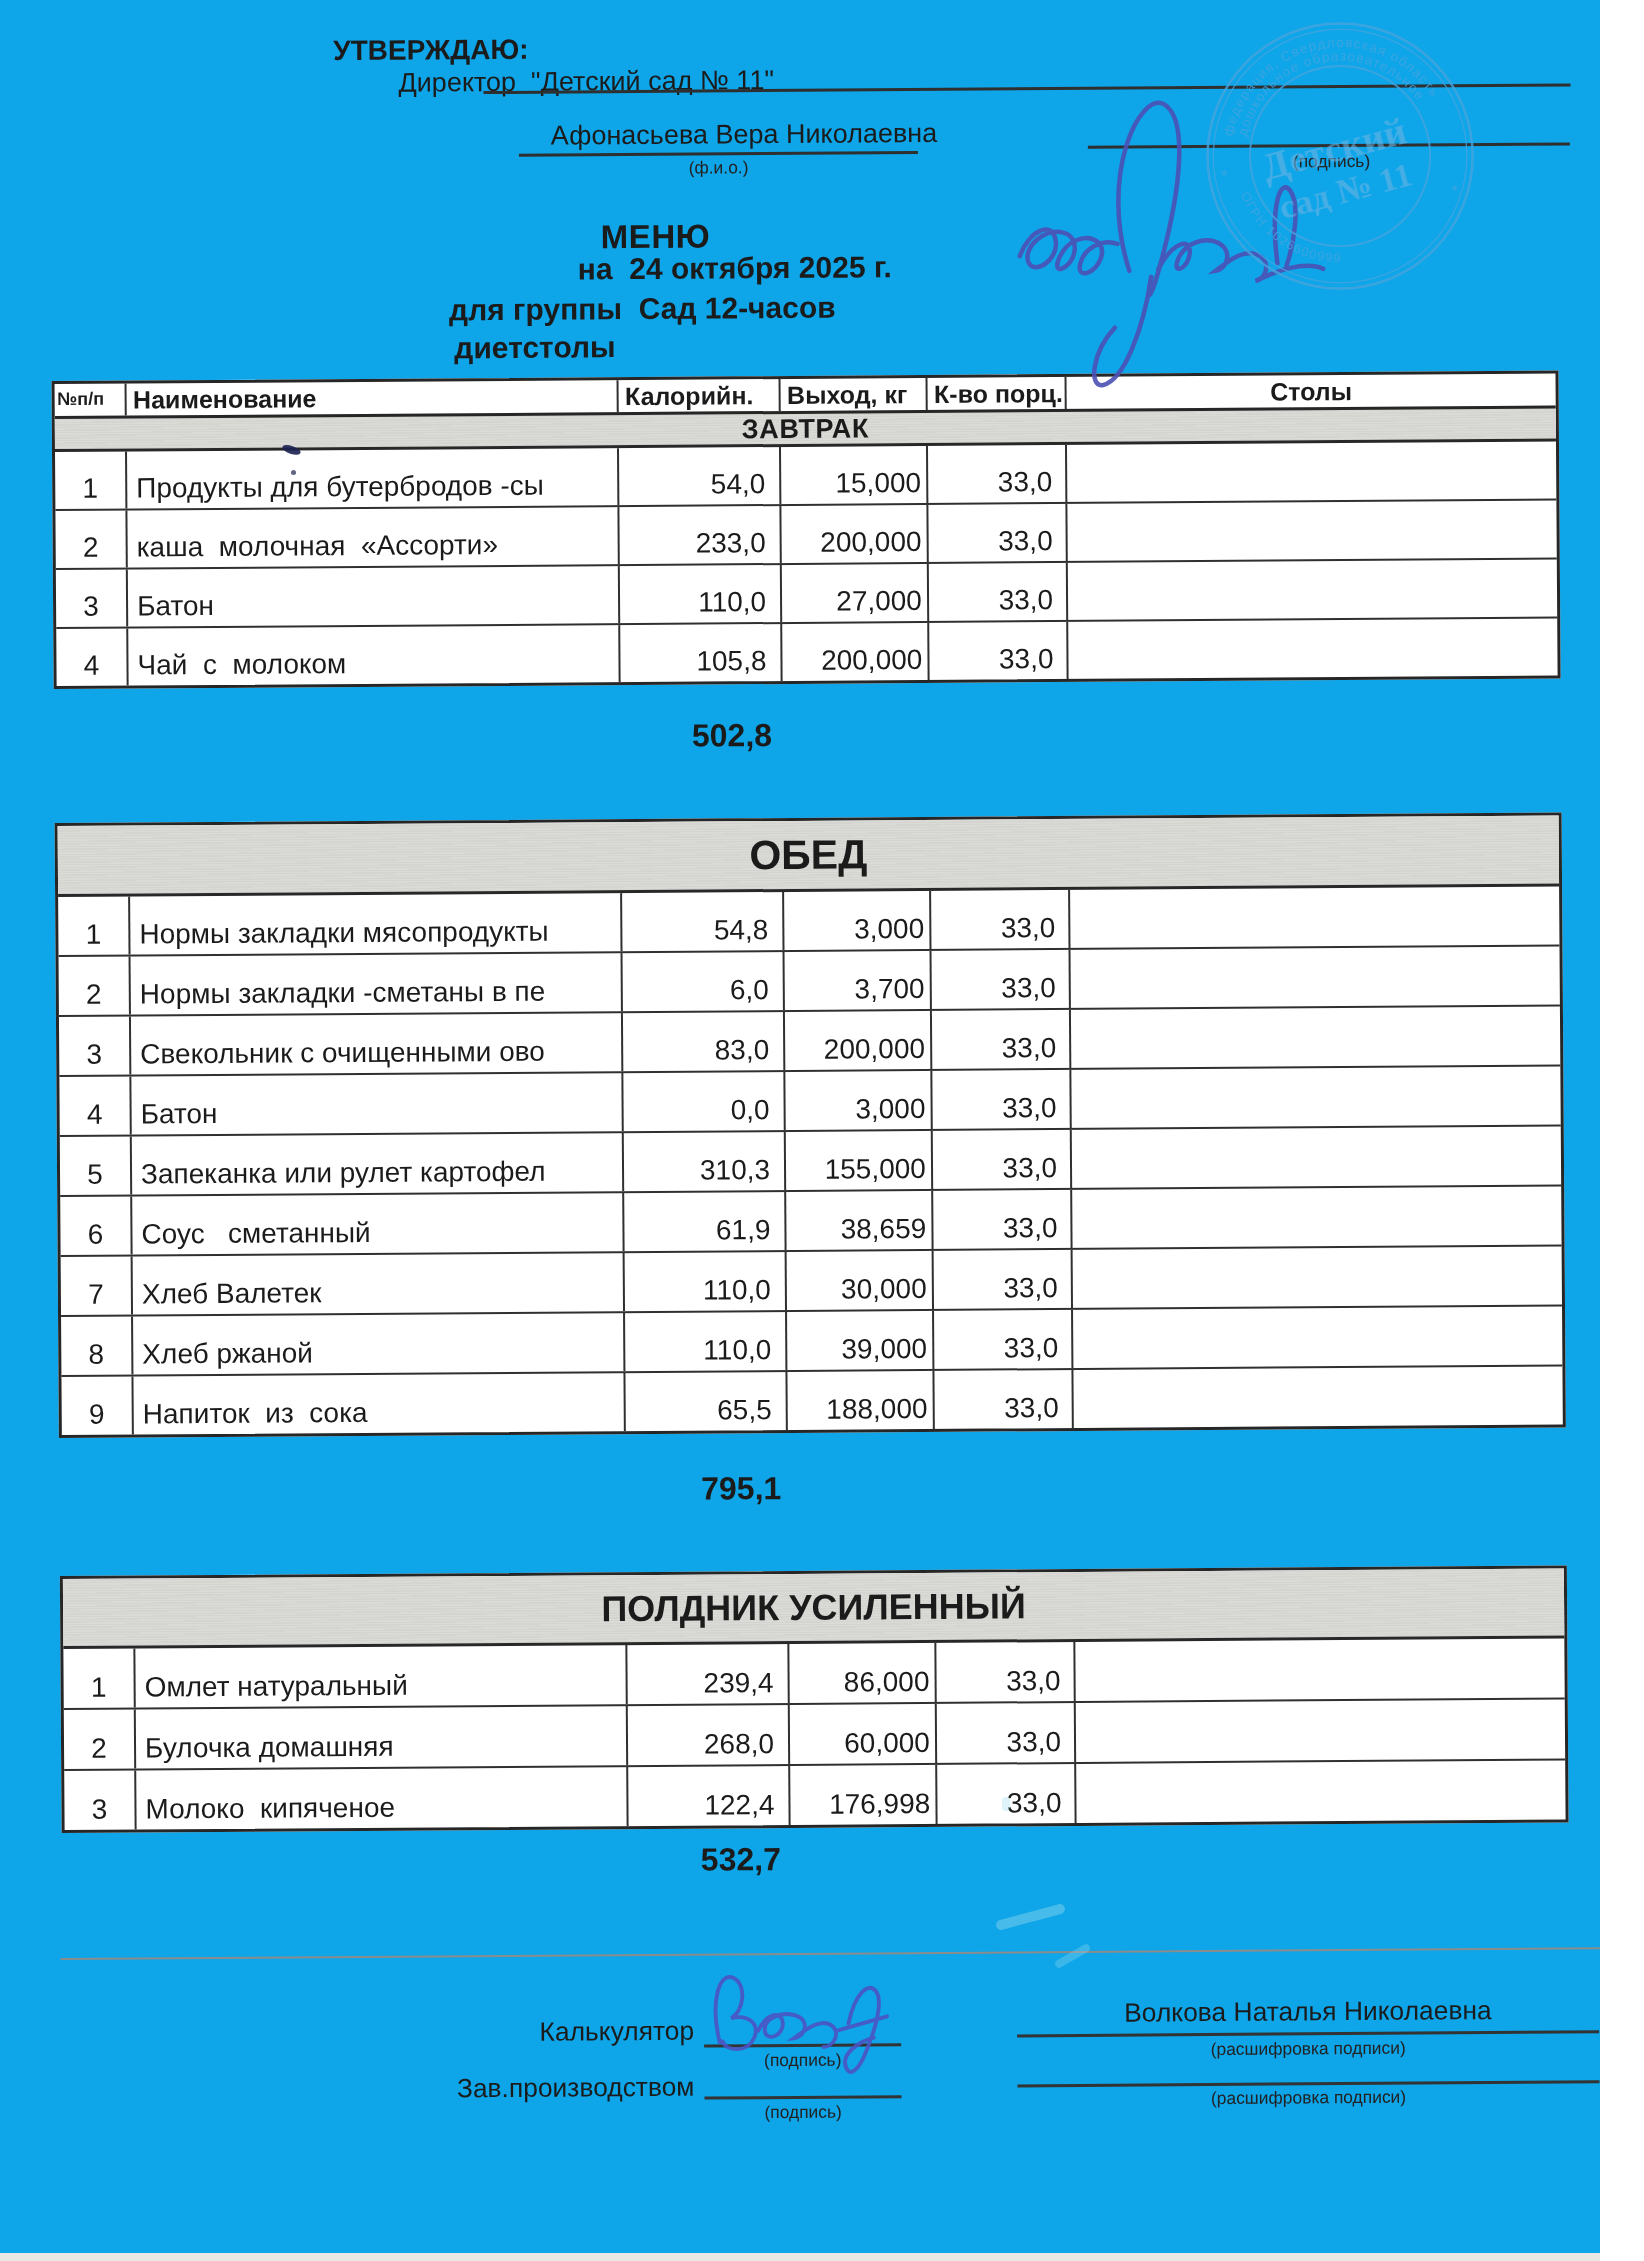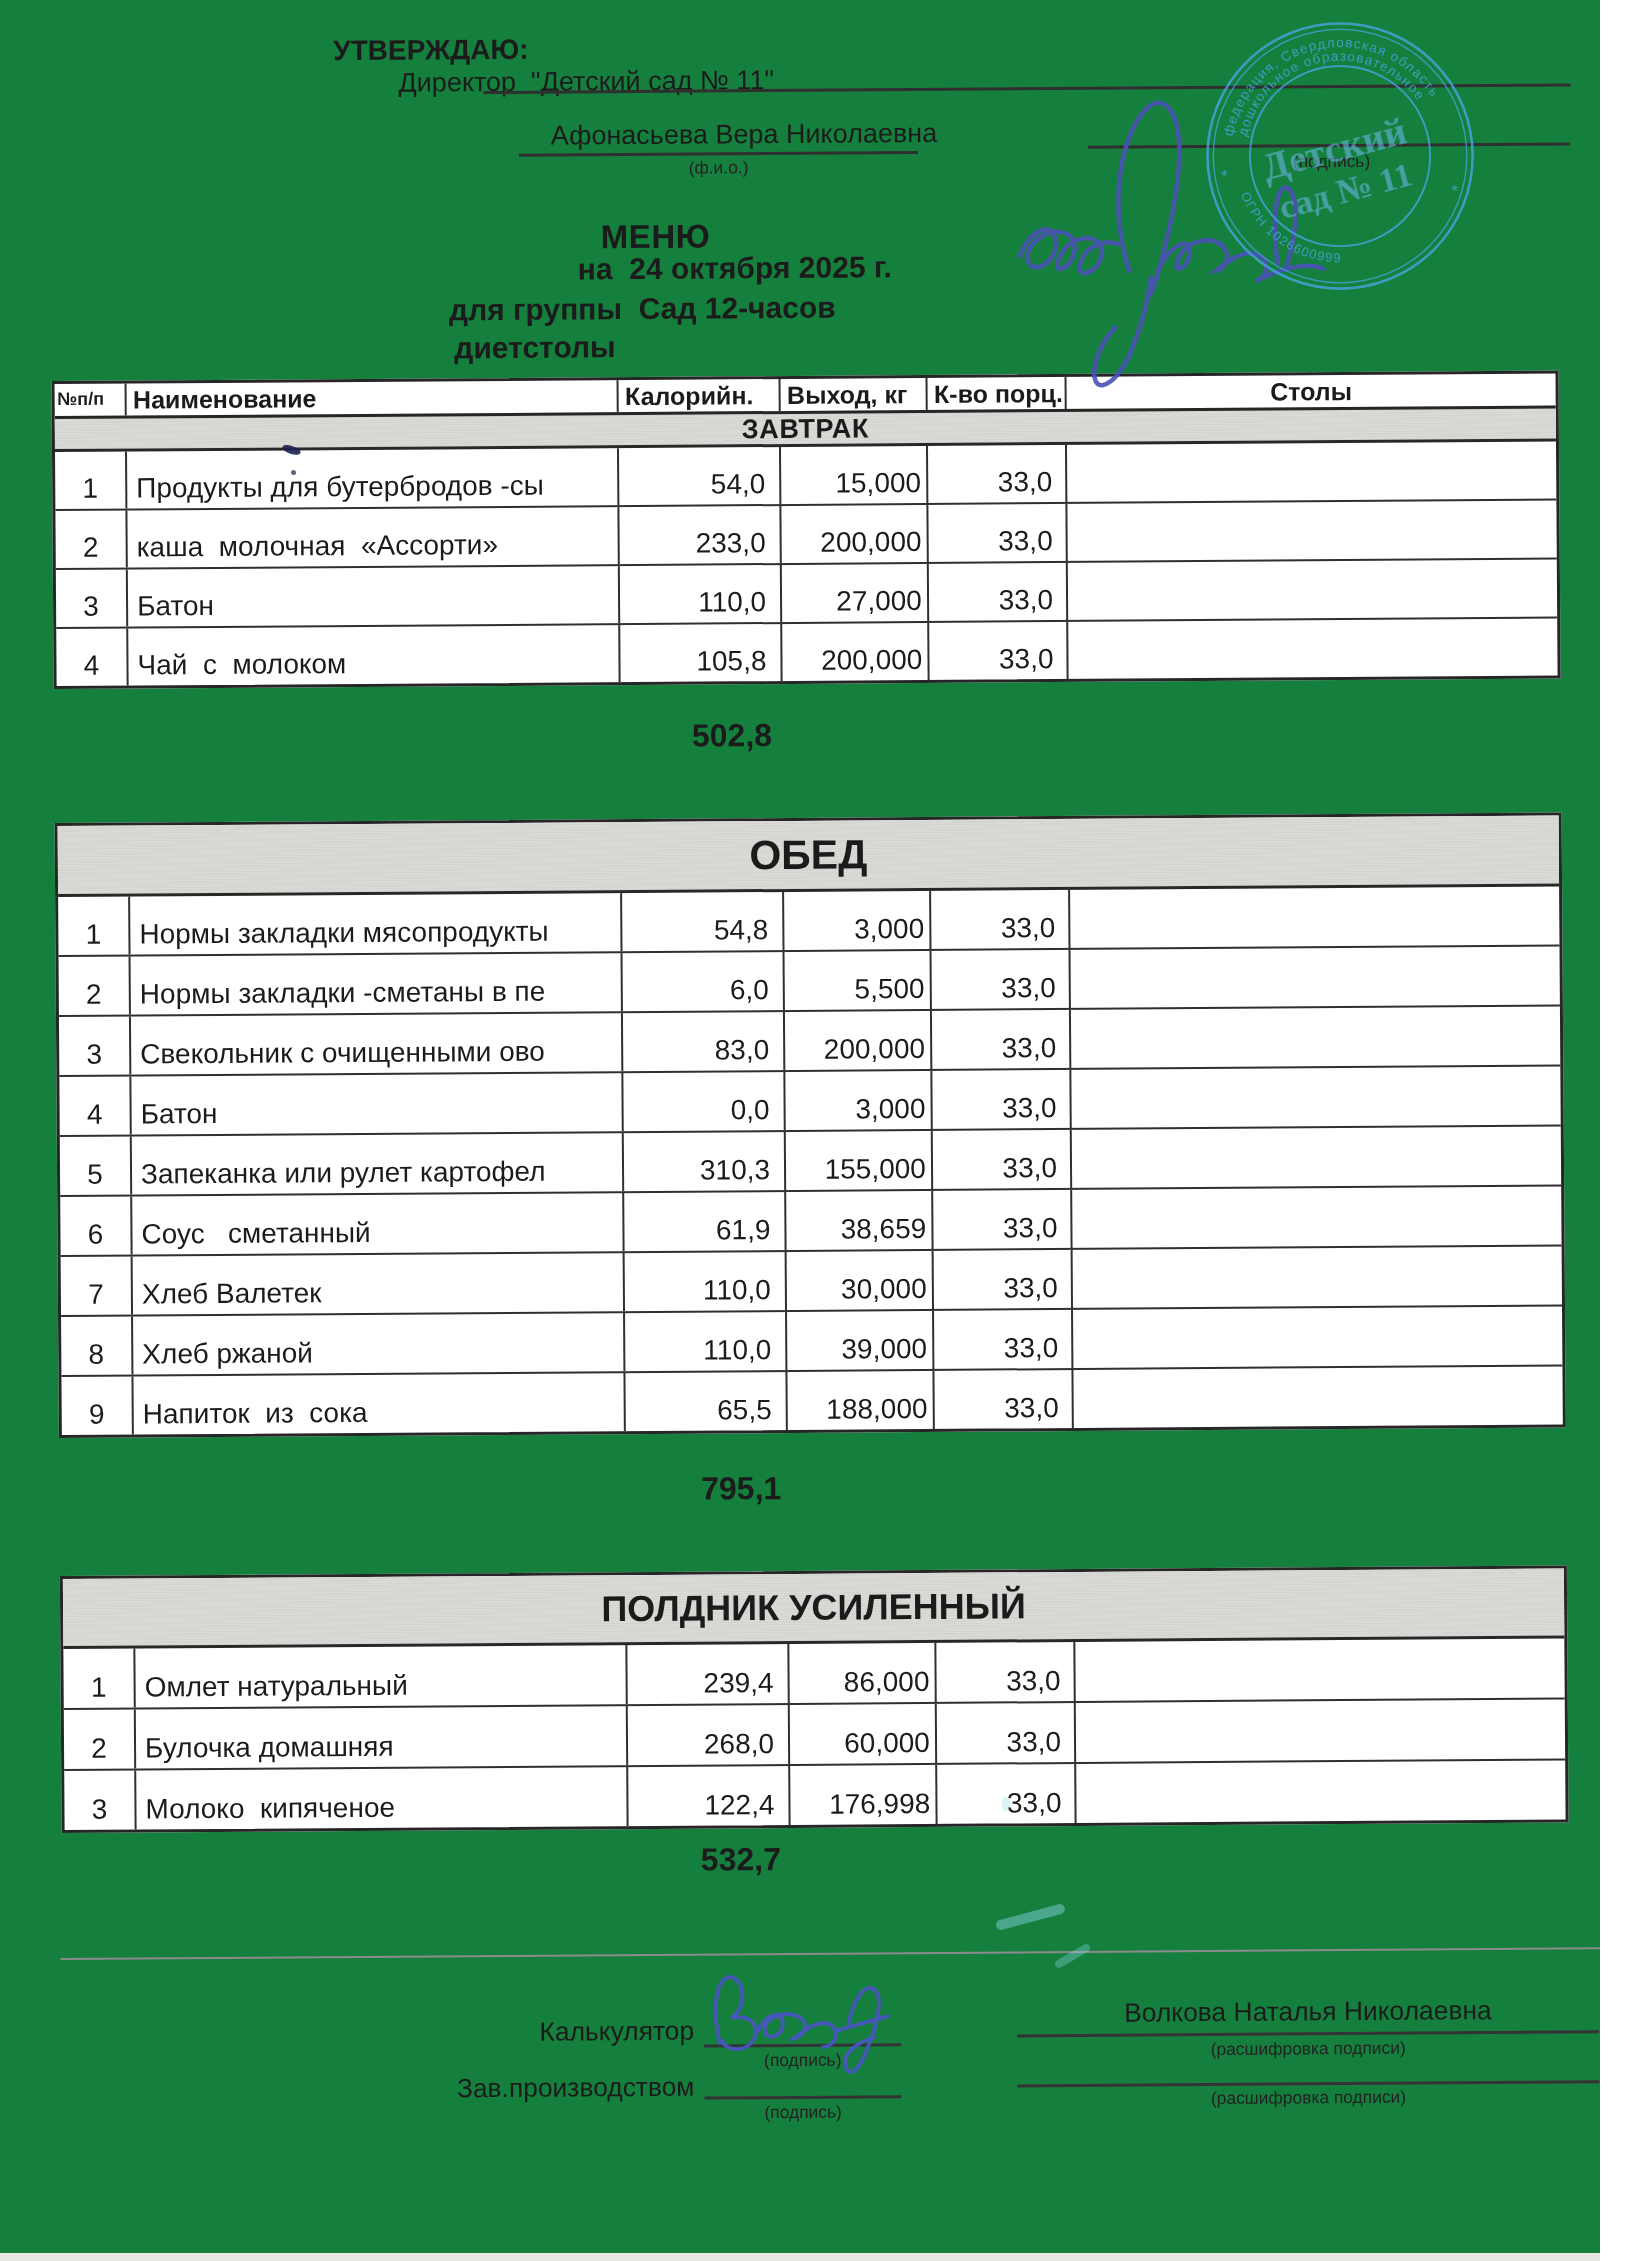--- a/index.html
+++ b/index.html
@@ -1,16 +1,16 @@
 <!DOCTYPE html>
 <html style="font-size:10.3px"><head>
 <meta charset="utf-8">
 <style>
   html,body{margin:0;padding:0;background:#ffffff;}
-  .page{position:relative;width:1600px;height:2261px;background:#15803d;
+  .page{position:relative;width:1600px;height:2261px;background:#0ea5e9;
         font-family:"Liberation Sans",sans-serif;color:#1b1b1b;overflow:hidden;}
   .tilt{position:absolute;inset:0;transform:rotate(-0.4deg);transform-origin:64px 451px;}
   .abs{position:absolute;}
   .b{font-weight:700;}
   .pre{white-space:pre;}
   .hline{position:absolute;height:2.6px;background:#2f2f2f;}
   .thinline{position:absolute;height:1.9px;background:#8c8c8c;}
   .small{font-size:17.4px;color:#222;}
   .center{text-align:center;}
   .right{text-align:right;}
@@ -196,21 +196,21 @@
         <div class="c-num">
             <span>2</span>
           </div>
         <div class="c-name">
             <span>Нормы закладки -сметаны в пе</span>
           </div>
         <div class="c-cal">
             <span>6,0</span>
           </div>
         <div class="c-out">
-            <span>5,500</span>
+            <span>3,700</span>
           </div>
         <div class="c-port">
             <span>33,0</span>
           </div>
         <div></div>
       </div>
       <div class="trow r-l">
         <div class="c-num">
             <span>3</span>
           </div>

